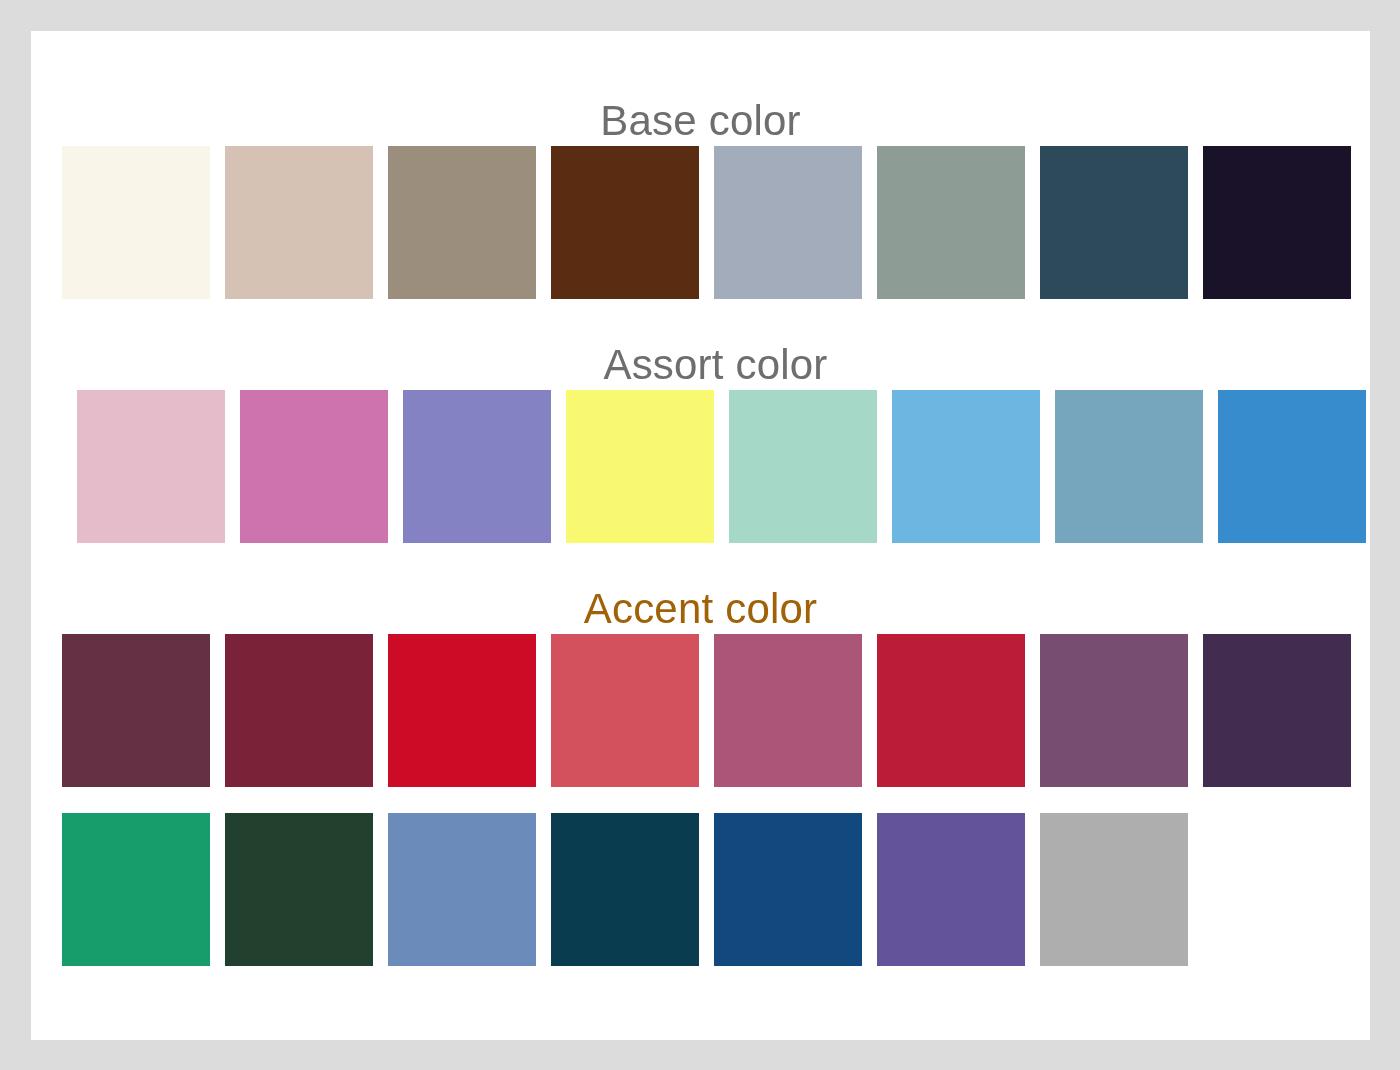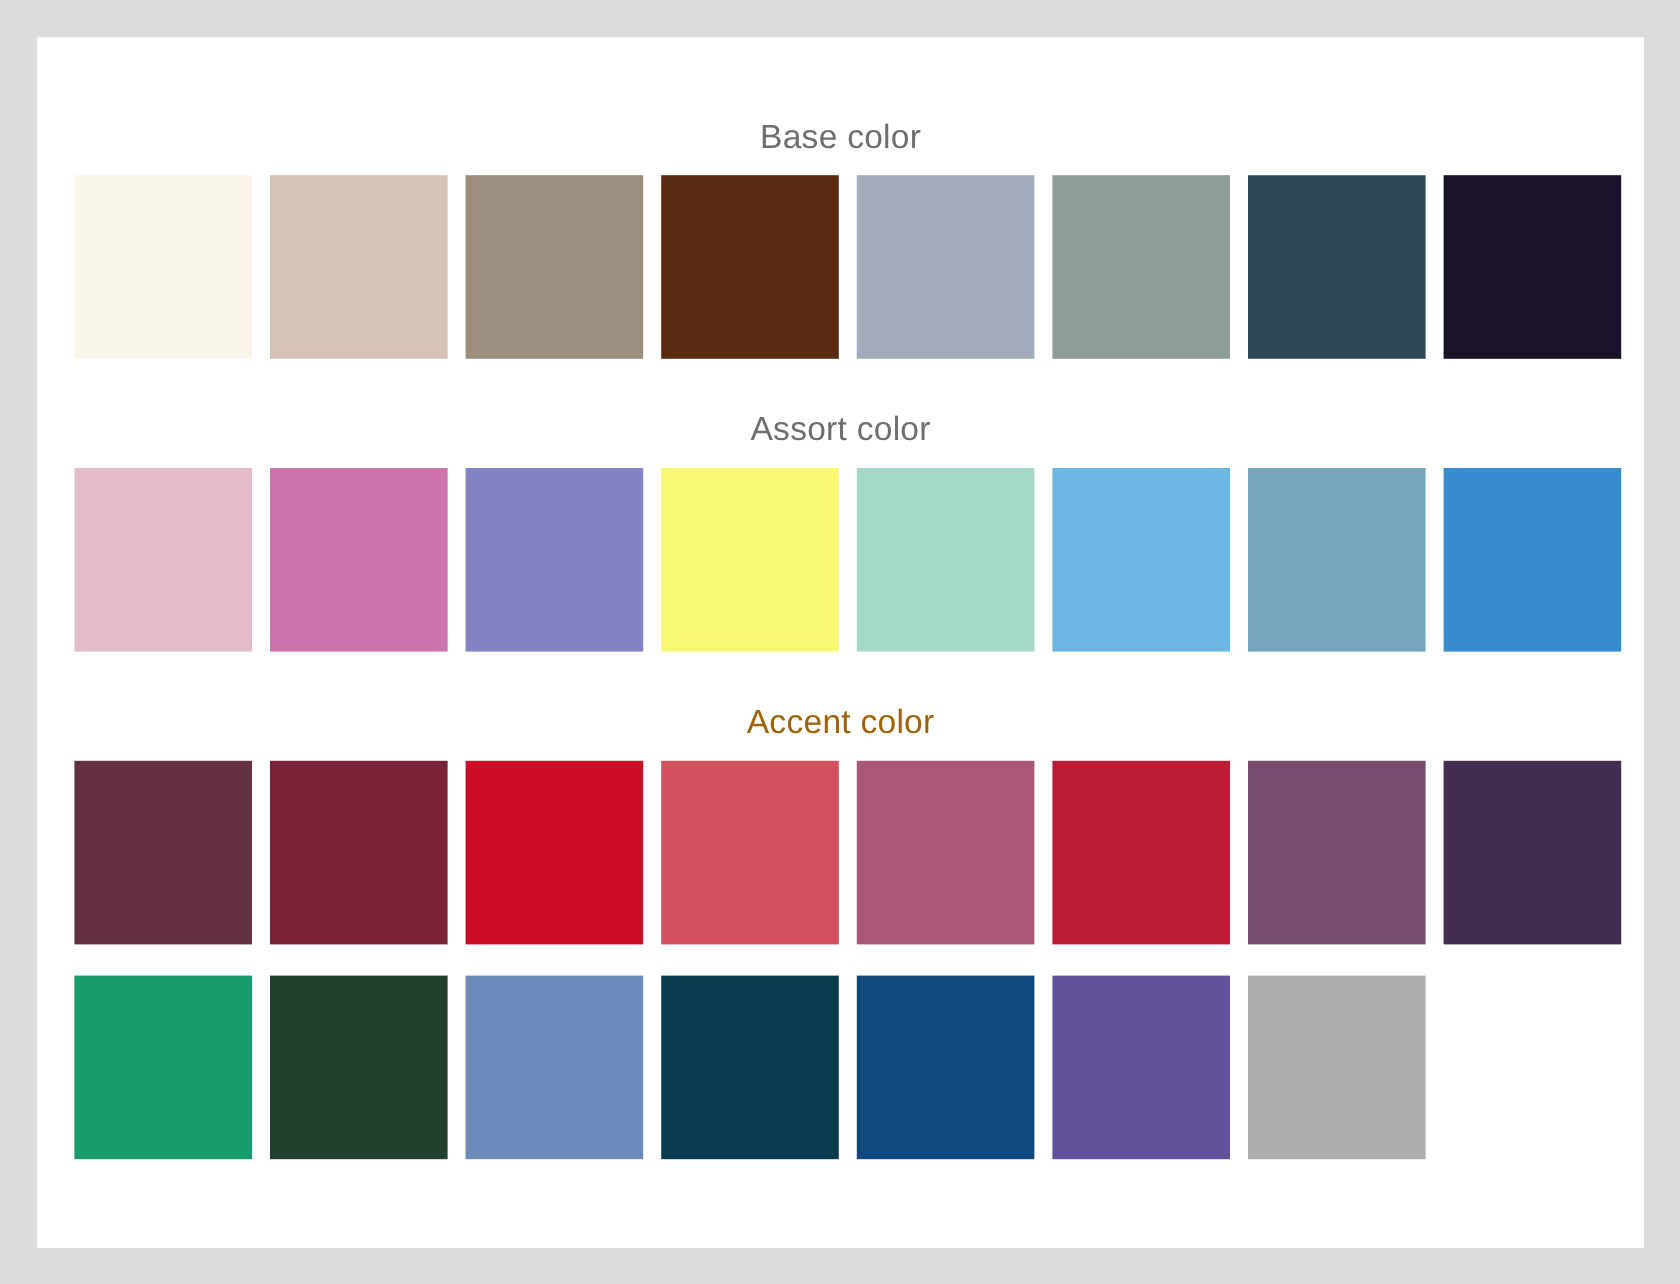--- a/index.html
+++ b/index.html
@@ -36,21 +36,21 @@
 
   .section {
     position: absolute;
     left: 0;
     width: 1339px;
   }
 
   .section-title {
     text-align: center;
     font-family: "Liberation Sans", sans-serif;
-    font-size: 28px;
+    font-size: 42px;
     font-weight: 400;
     color: #6e6e6e;
     letter-spacing: 0.2px;
     line-height: 1;
     margin: 0;
     padding: 0;
   }
 
   .swatch-row {
     position: relative;
@@ -67,21 +67,21 @@
     flex: 0 0 148px;
     box-shadow: 0 0 0 1px rgba(255,255,255,0.0);
   }
 
   .swatch.empty {
     background: transparent;
   }
 
   
   #section-base       { top: 69px; }
-  #section-assort     { top: 313px; }
+  #section-assort     { top: 313px; padding-left: 15px; }
   #section-accent     { top: 557px; }
 
   .title-base, .title-assort, .title-accent {
     height: 46px;
   }
 
   .row-gap {
     height: 26px;
   }
 </style>

